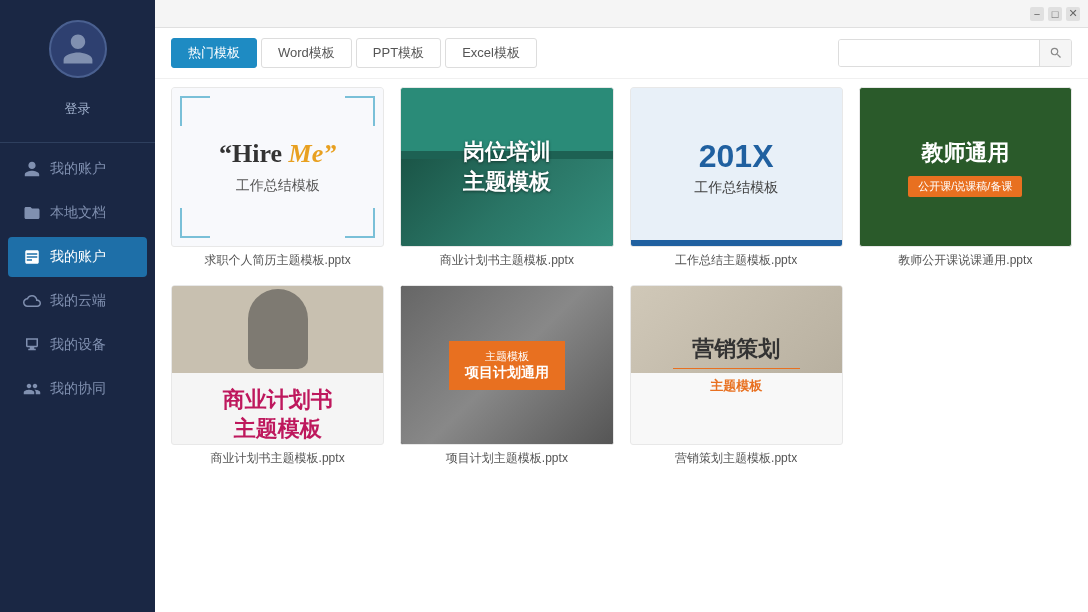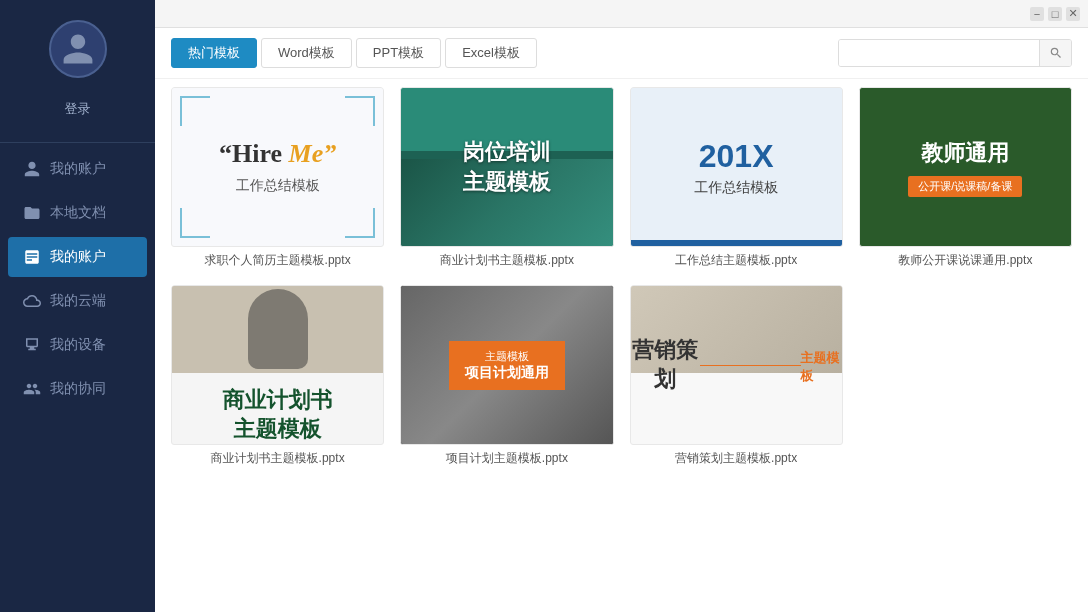--- a/index.html
+++ b/index.html
@@ -382,21 +382,21 @@
       display: flex;
       flex-direction: column;
       align-items: center;
       justify-content: center;
       position: relative;
       overflow: hidden;
     }
     .card-business .bc-text {
       font-size: 22px;
       font-weight: bold;
-      color: #14532d;
+      color: #be185d;
       text-align: center;
       line-height: 1.3;
       z-index: 1;
       position: relative;
     }
     .card-business::before {
       content: '';
       position: absolute;
       top: 0;
       left: 0;
@@ -433,21 +433,21 @@
     .card-project .pc-title {
       font-size: 14px;
       font-weight: bold;
       color: #fff;
     }
 
     
     .card-marketing {
       background: #f8f8f8;
       display: flex;
-      flex-direction: row;
+      flex-direction: column;
       align-items: center;
       justify-content: center;
       position: relative;
       overflow: hidden;
     }
     .card-marketing .mc-top {
       position: absolute;
       top: 0; left: 0; right: 0;
       height: 55%;
       background: linear-gradient(135deg, #d0c8b8 0%, #b8b0a0 100%);

